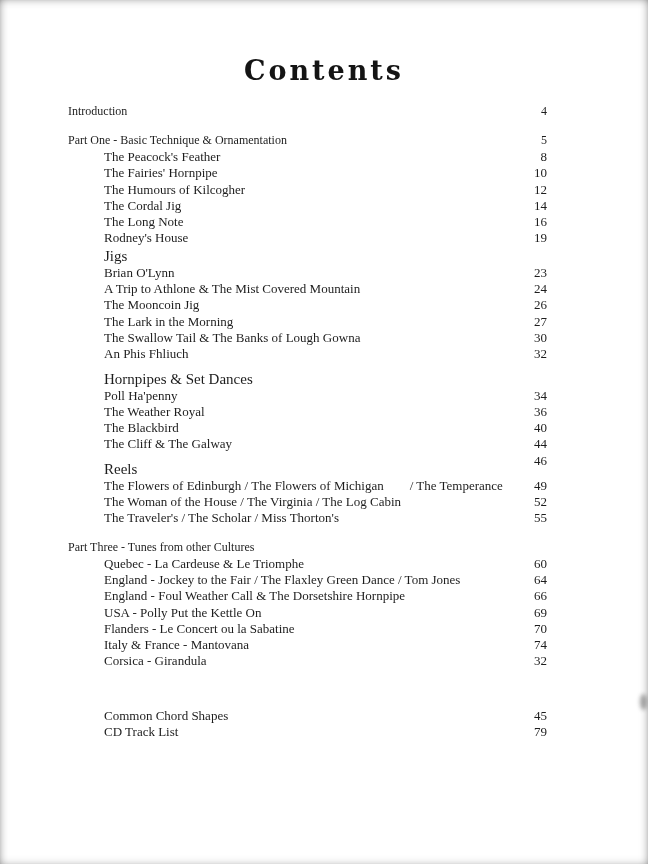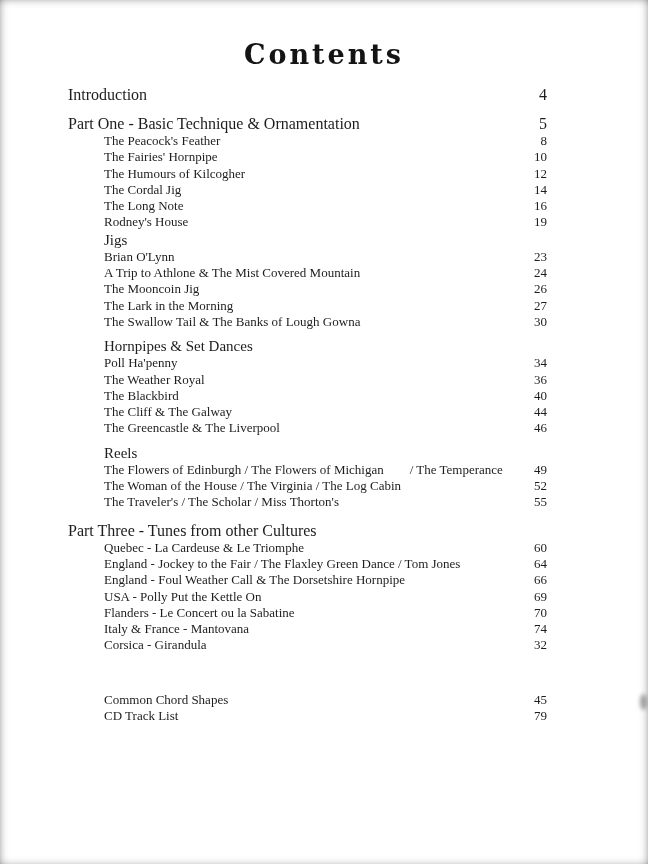--- a/index.html
+++ b/index.html
@@ -30,21 +30,21 @@
     background: #5a5a5a;
     border-radius: 50%;
     filter: blur(2px);
     opacity: 0.55;
   }
   .content {
     position: absolute;
     left: 0;
     top: 0;
     width: 100%;
-    padding-top: 38px;
+    padding-top: 54px;
     box-sizing: border-box;
   }
   .title {
     text-align: center;
     font-family: "DejaVu Serif", "Liberation Serif", serif;
     font-weight: 700;
     font-size: 27px;
     line-height: 34px;
     letter-spacing: 3px;
     margin-bottom: 14px;
@@ -57,21 +57,21 @@
     box-sizing: border-box;
     white-space: pre;
   }
   .row .label { white-space: pre; }
   .row .num {
     position: absolute;
     right: 101px;
     top: 0;
   }
   .row.heading {
-    font-size: 16px;
+    font-size: 12px;
     line-height: 18px;
     padding-left: 68px;
   }
   .row.subheading {
     font-size: 15px;
     line-height: 18px;
     padding-left: 104px;
   }
   .row.item {
     font-size: 13px;
@@ -97,26 +97,27 @@
         <div class="row item"><span class="label">The Humours of Kilcogher</span><span class="num">12</span></div>
         <div class="row item"><span class="label">The Cordal Jig</span><span class="num">14</span></div>
         <div class="row item"><span class="label">The Long Note</span><span class="num">16</span></div>
         <div class="row item"><span class="label">Rodney's House</span><span class="num">19</span></div>
         <div class="row subheading"><span class="label">Jigs</span></div>
         <div class="row item"><span class="label">Brian O'Lynn</span><span class="num">23</span></div>
         <div class="row item"><span class="label">A Trip to Athlone &amp; The Mist Covered Mountain</span><span class="num">24</span></div>
         <div class="row item"><span class="label">The Mooncoin Jig</span><span class="num">26</span></div>
         <div class="row item"><span class="label">The Lark in the Morning</span><span class="num">27</span></div>
         <div class="row item"><span class="label">The Swallow Tail &amp; The Banks of Lough Gowna</span><span class="num">30</span></div>
+        <div class="row item"><span class="label">An Phis Fhliuch</span><span class="num">32</span></div>
         <div class="row subheading gap-before"><span class="label">Hornpipes &amp; Set Dances</span></div>
         <div class="row item"><span class="label">Poll Ha'penny</span><span class="num">34</span></div>
         <div class="row item"><span class="label">The Weather Royal</span><span class="num">36</span></div>
         <div class="row item"><span class="label">The Blackbird</span><span class="num">40</span></div>
         <div class="row item"><span class="label">The Cliff &amp; The Galway</span><span class="num">44</span></div>
-        <div class="row item"><span class="label">The Greencastle &amp; The Liverpool</span><span class="num">46</span></div>
+        <div class="row item"><span class="num">46</span></div>
         <div class="row subheading gap-before"><span class="label">Reels</span></div>
         <div class="row item"><span class="label">The Flowers of Edinburgh / The Flowers of Michigan        / The Temperance</span><span class="num">49</span></div>
         <div class="row item"><span class="label">The Woman of the House / The Virginia / The Log Cabin</span><span class="num">52</span></div>
         <div class="row item"><span class="label">The Traveler's / The Scholar / Miss Thorton's</span><span class="num">55</span></div>
         <div class="row heading gap-before"><span class="label">Part Three - Tunes from other Cultures</span></div>
         <div class="row item"><span class="label">Quebec - La Cardeuse &amp; Le Triomphe</span><span class="num">60</span></div>
         <div class="row item"><span class="label">England - Jockey to the Fair / The Flaxley Green Dance / Tom Jones</span><span class="num">64</span></div>
         <div class="row item"><span class="label">England - Foul Weather Call &amp; The Dorsetshire Hornpipe</span><span class="num">66</span></div>
         <div class="row item"><span class="label">USA - Polly Put the Kettle On</span><span class="num">69</span></div>
         <div class="row item"><span class="label">Flanders - Le Concert ou la Sabatine</span><span class="num">70</span></div>

